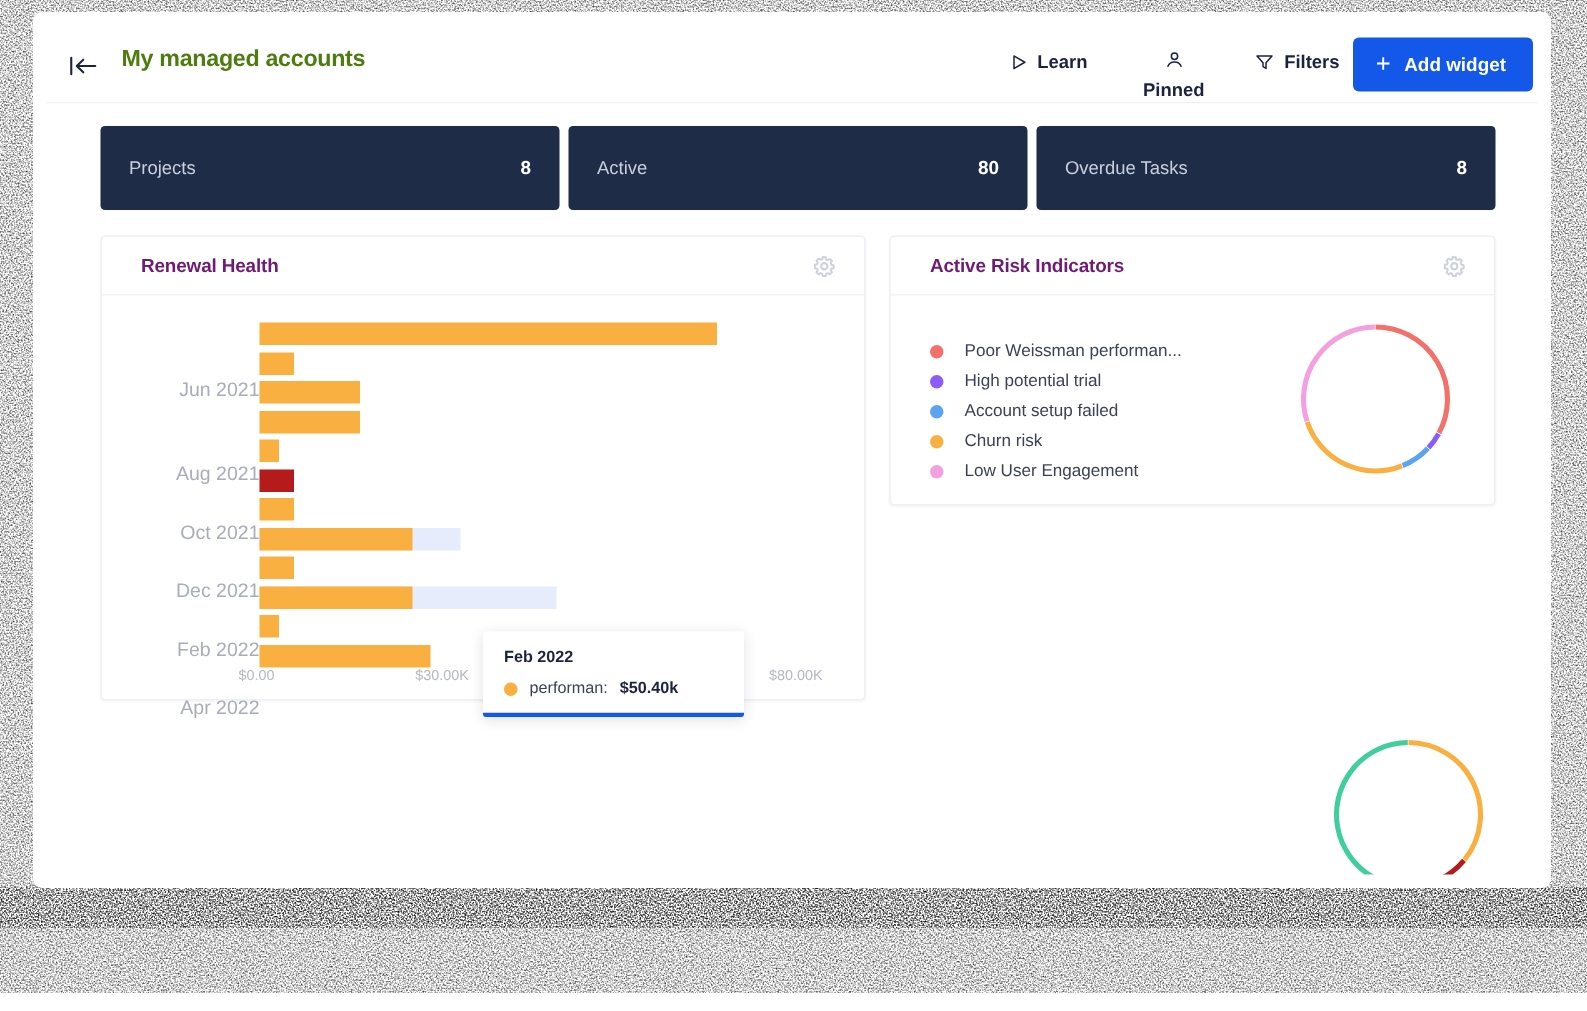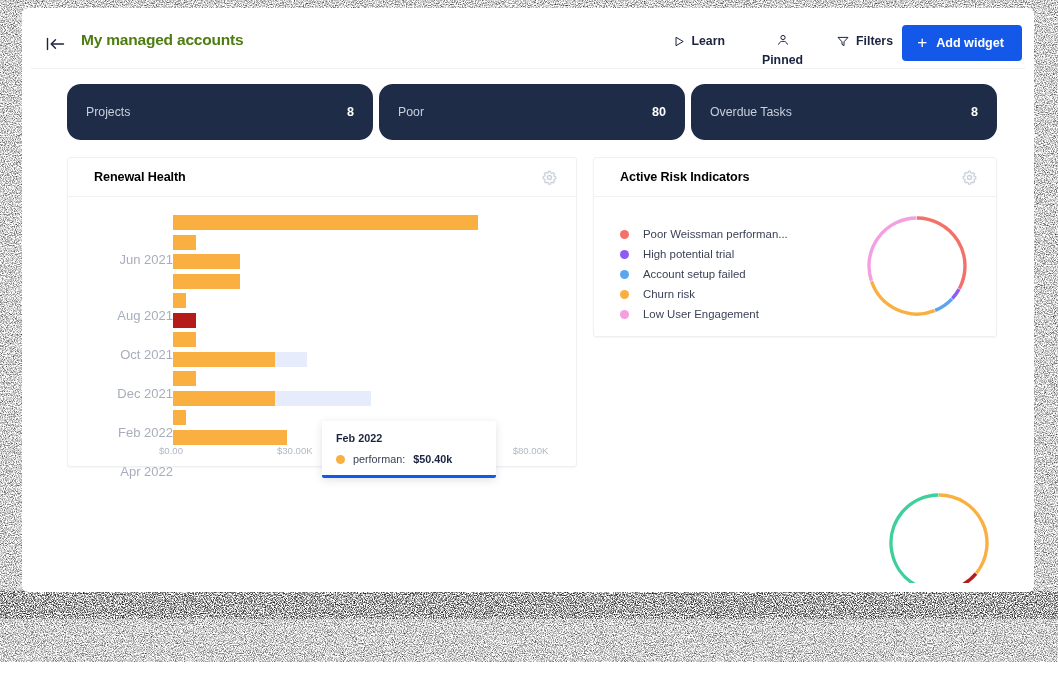--- a/index.html
+++ b/index.html
@@ -107,21 +107,21 @@
   #stat-strip {
     position: absolute;
     left: 36px; top: 15px;
     width: 930px; height: 56px;
     display: flex;
     gap: 6px;
   }
   .stat-card {
     flex: 1;
     background: #1e2c47;
-    border-radius: 14px;
+    border-radius: 3px;
     display: flex;
     align-items: center;
     justify-content: space-between;
     padding: 0 19px;
     cursor: pointer;
   }
   .stat-label {
     font-size: 12.3px;
     color: #c9cfdb;
     font-weight: 400;
@@ -143,21 +143,21 @@
   .widget-head {
     position: relative;
     height: 39px;
     border-bottom: 1px solid #f1f2f6;
   }
   .widget-title {
     position: absolute;
     left: 26px; top: 12px;
     font-size: 12.6px;
     font-weight: bold;
-    color: #000000;
+    color: #701a75;
     letter-spacing: -0.1px;
   }
   .widget-gear {
     position: absolute;
     right: 18px; top: 10px;
     width: 18px; height: 18px;
     cursor: pointer;
     display: flex; align-items: center; justify-content: center;
   }
 
@@ -370,21 +370,21 @@
   </div>
 
   <div id="app-body">
 
     <div id="stat-strip">
       <div class="stat-card">
         <span class="stat-label">Projects</span>
         <span class="stat-value">8</span>
       </div>
       <div class="stat-card">
-        <span class="stat-label">Poor</span>
+        <span class="stat-label">Active</span>
         <span class="stat-value">80</span>
       </div>
       <div class="stat-card">
         <span class="stat-label">Overdue Tasks</span>
         <span class="stat-value">8</span>
       </div>
     </div>
 
     <div class="widget-card" id="renewal-card">
       <div class="widget-head">

